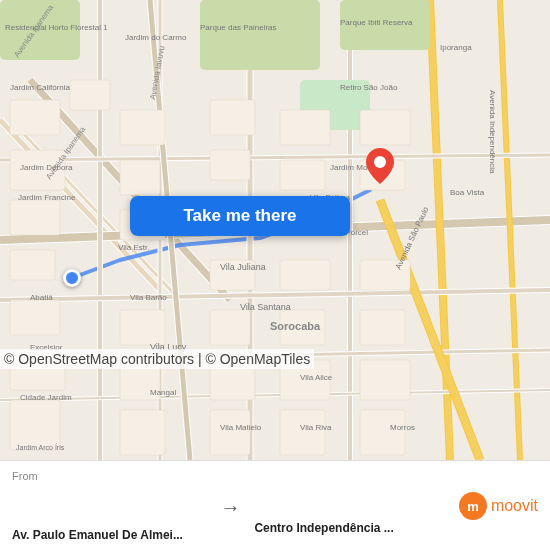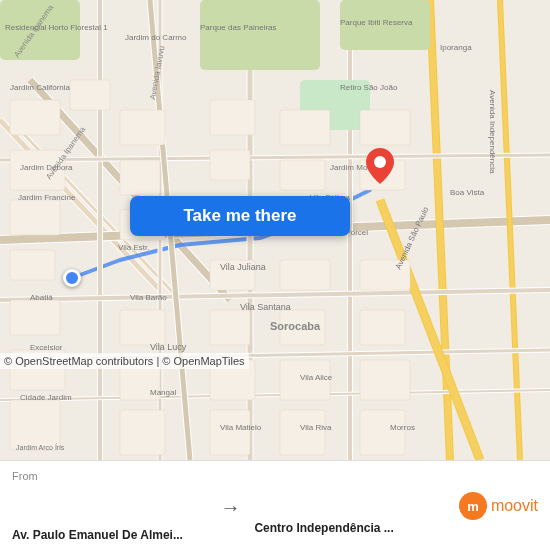--- a/index.html
+++ b/index.html
@@ -120,21 +120,21 @@
       font-weight: normal;
       color: #f47920;
     }
 
     
     #attribution {
       position: absolute;
       bottom: 91px;
       left: 0;
       background: rgba(255,255,255,0.75);
-      font-size: 11px;
+      font-size: 14px;
       color: #444;
       padding: 2px 4px;
       z-index: 8;
     }
   </style>
 </head>
 <body>
 
 <div id="app">
 

